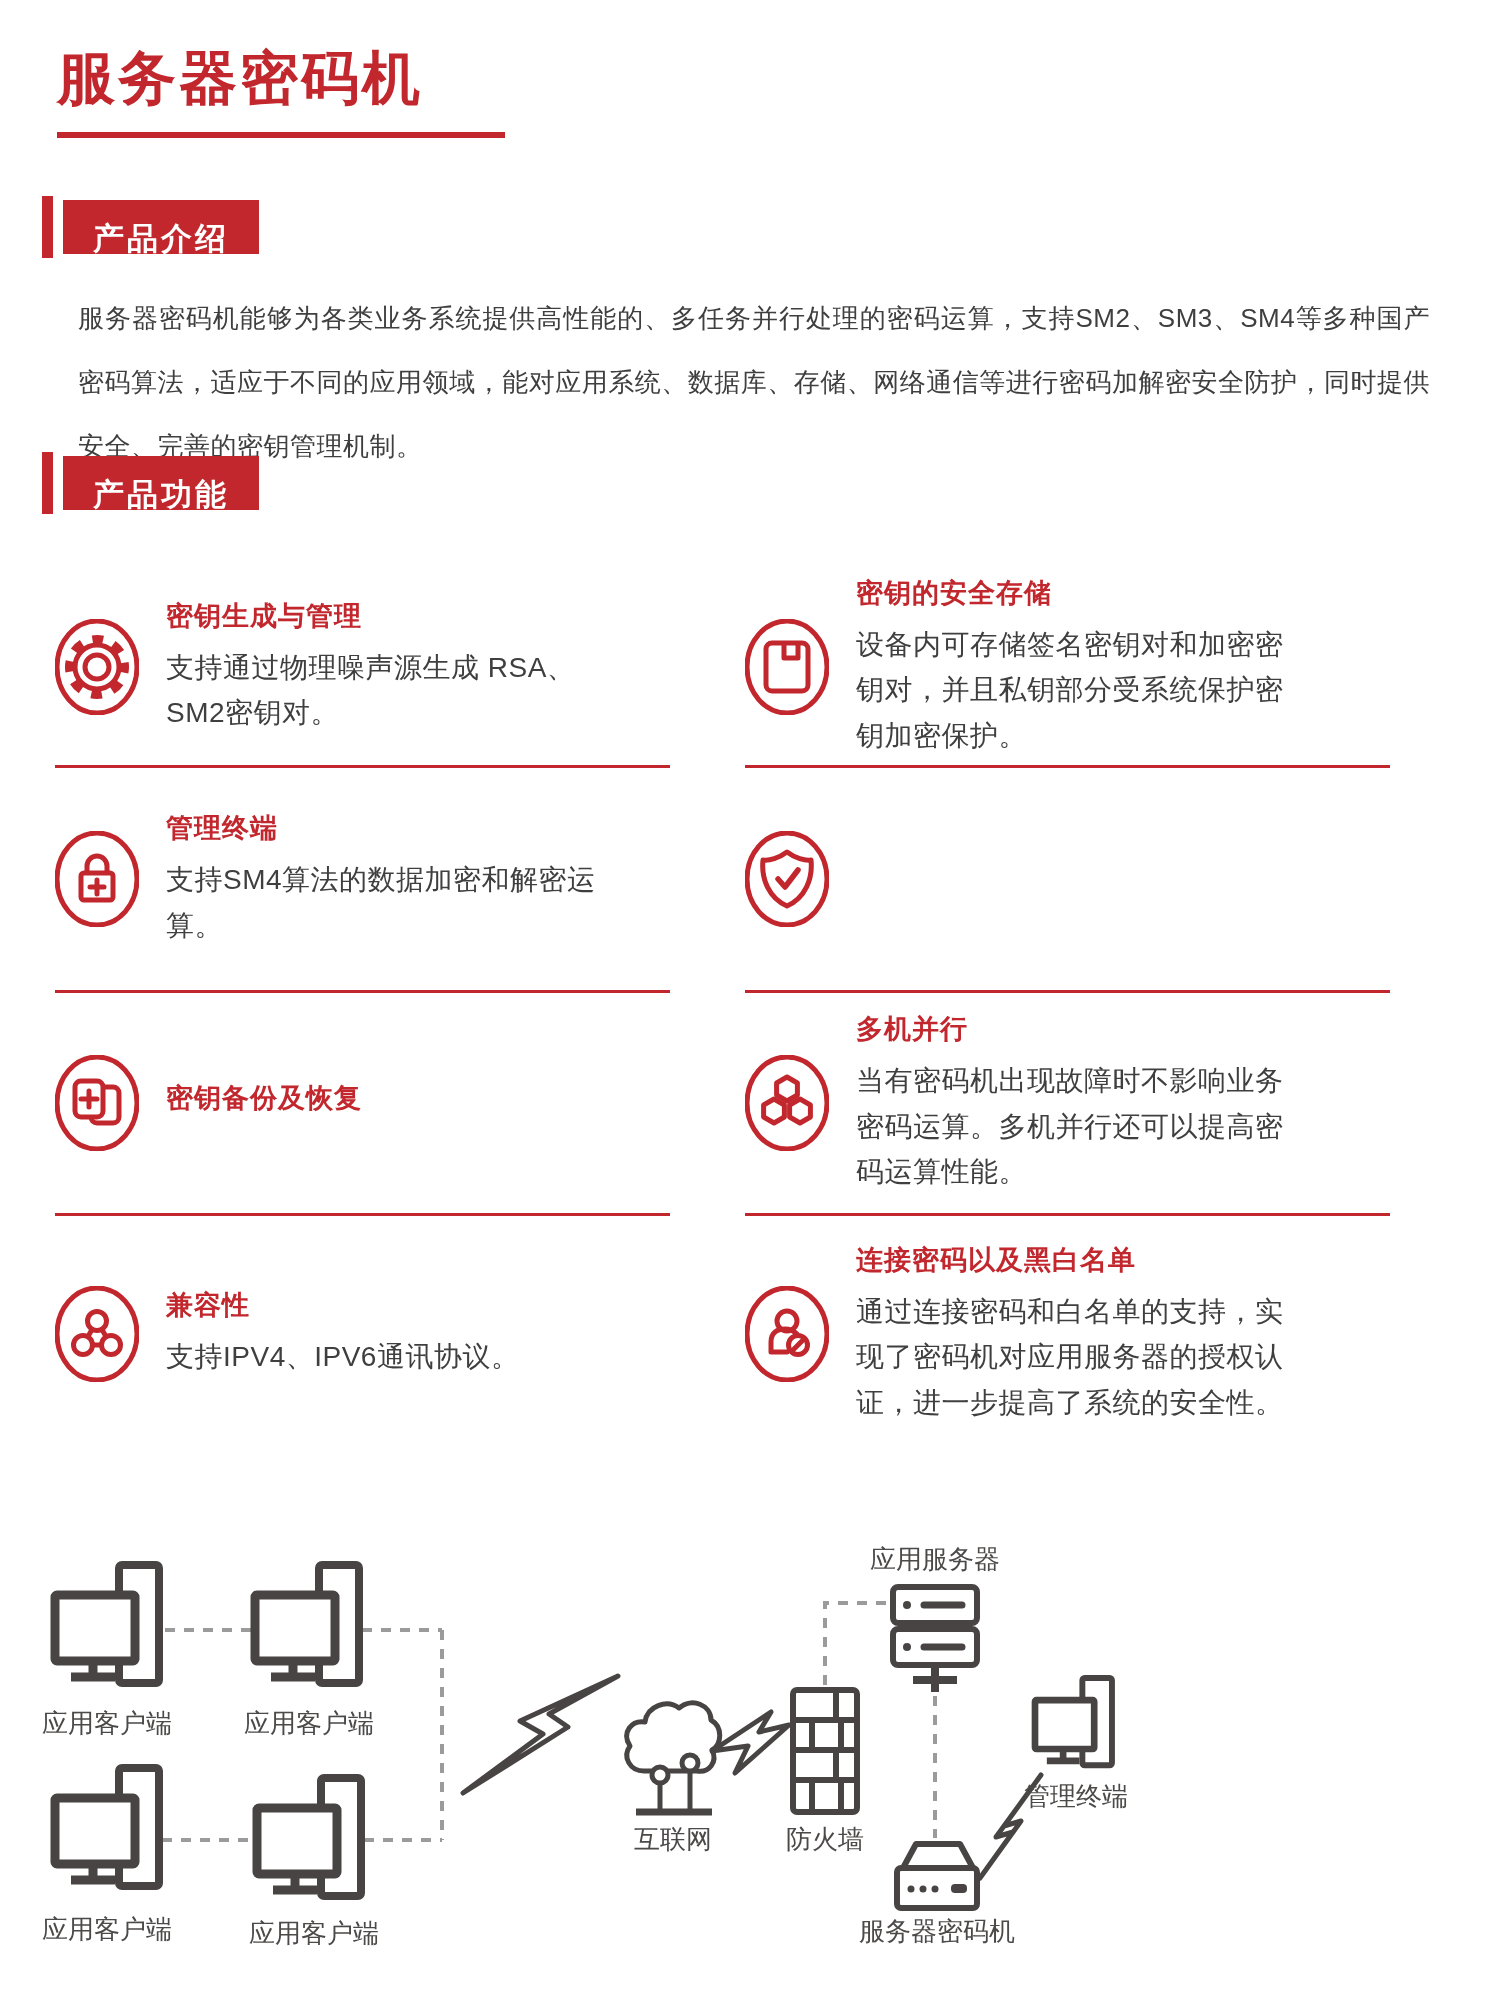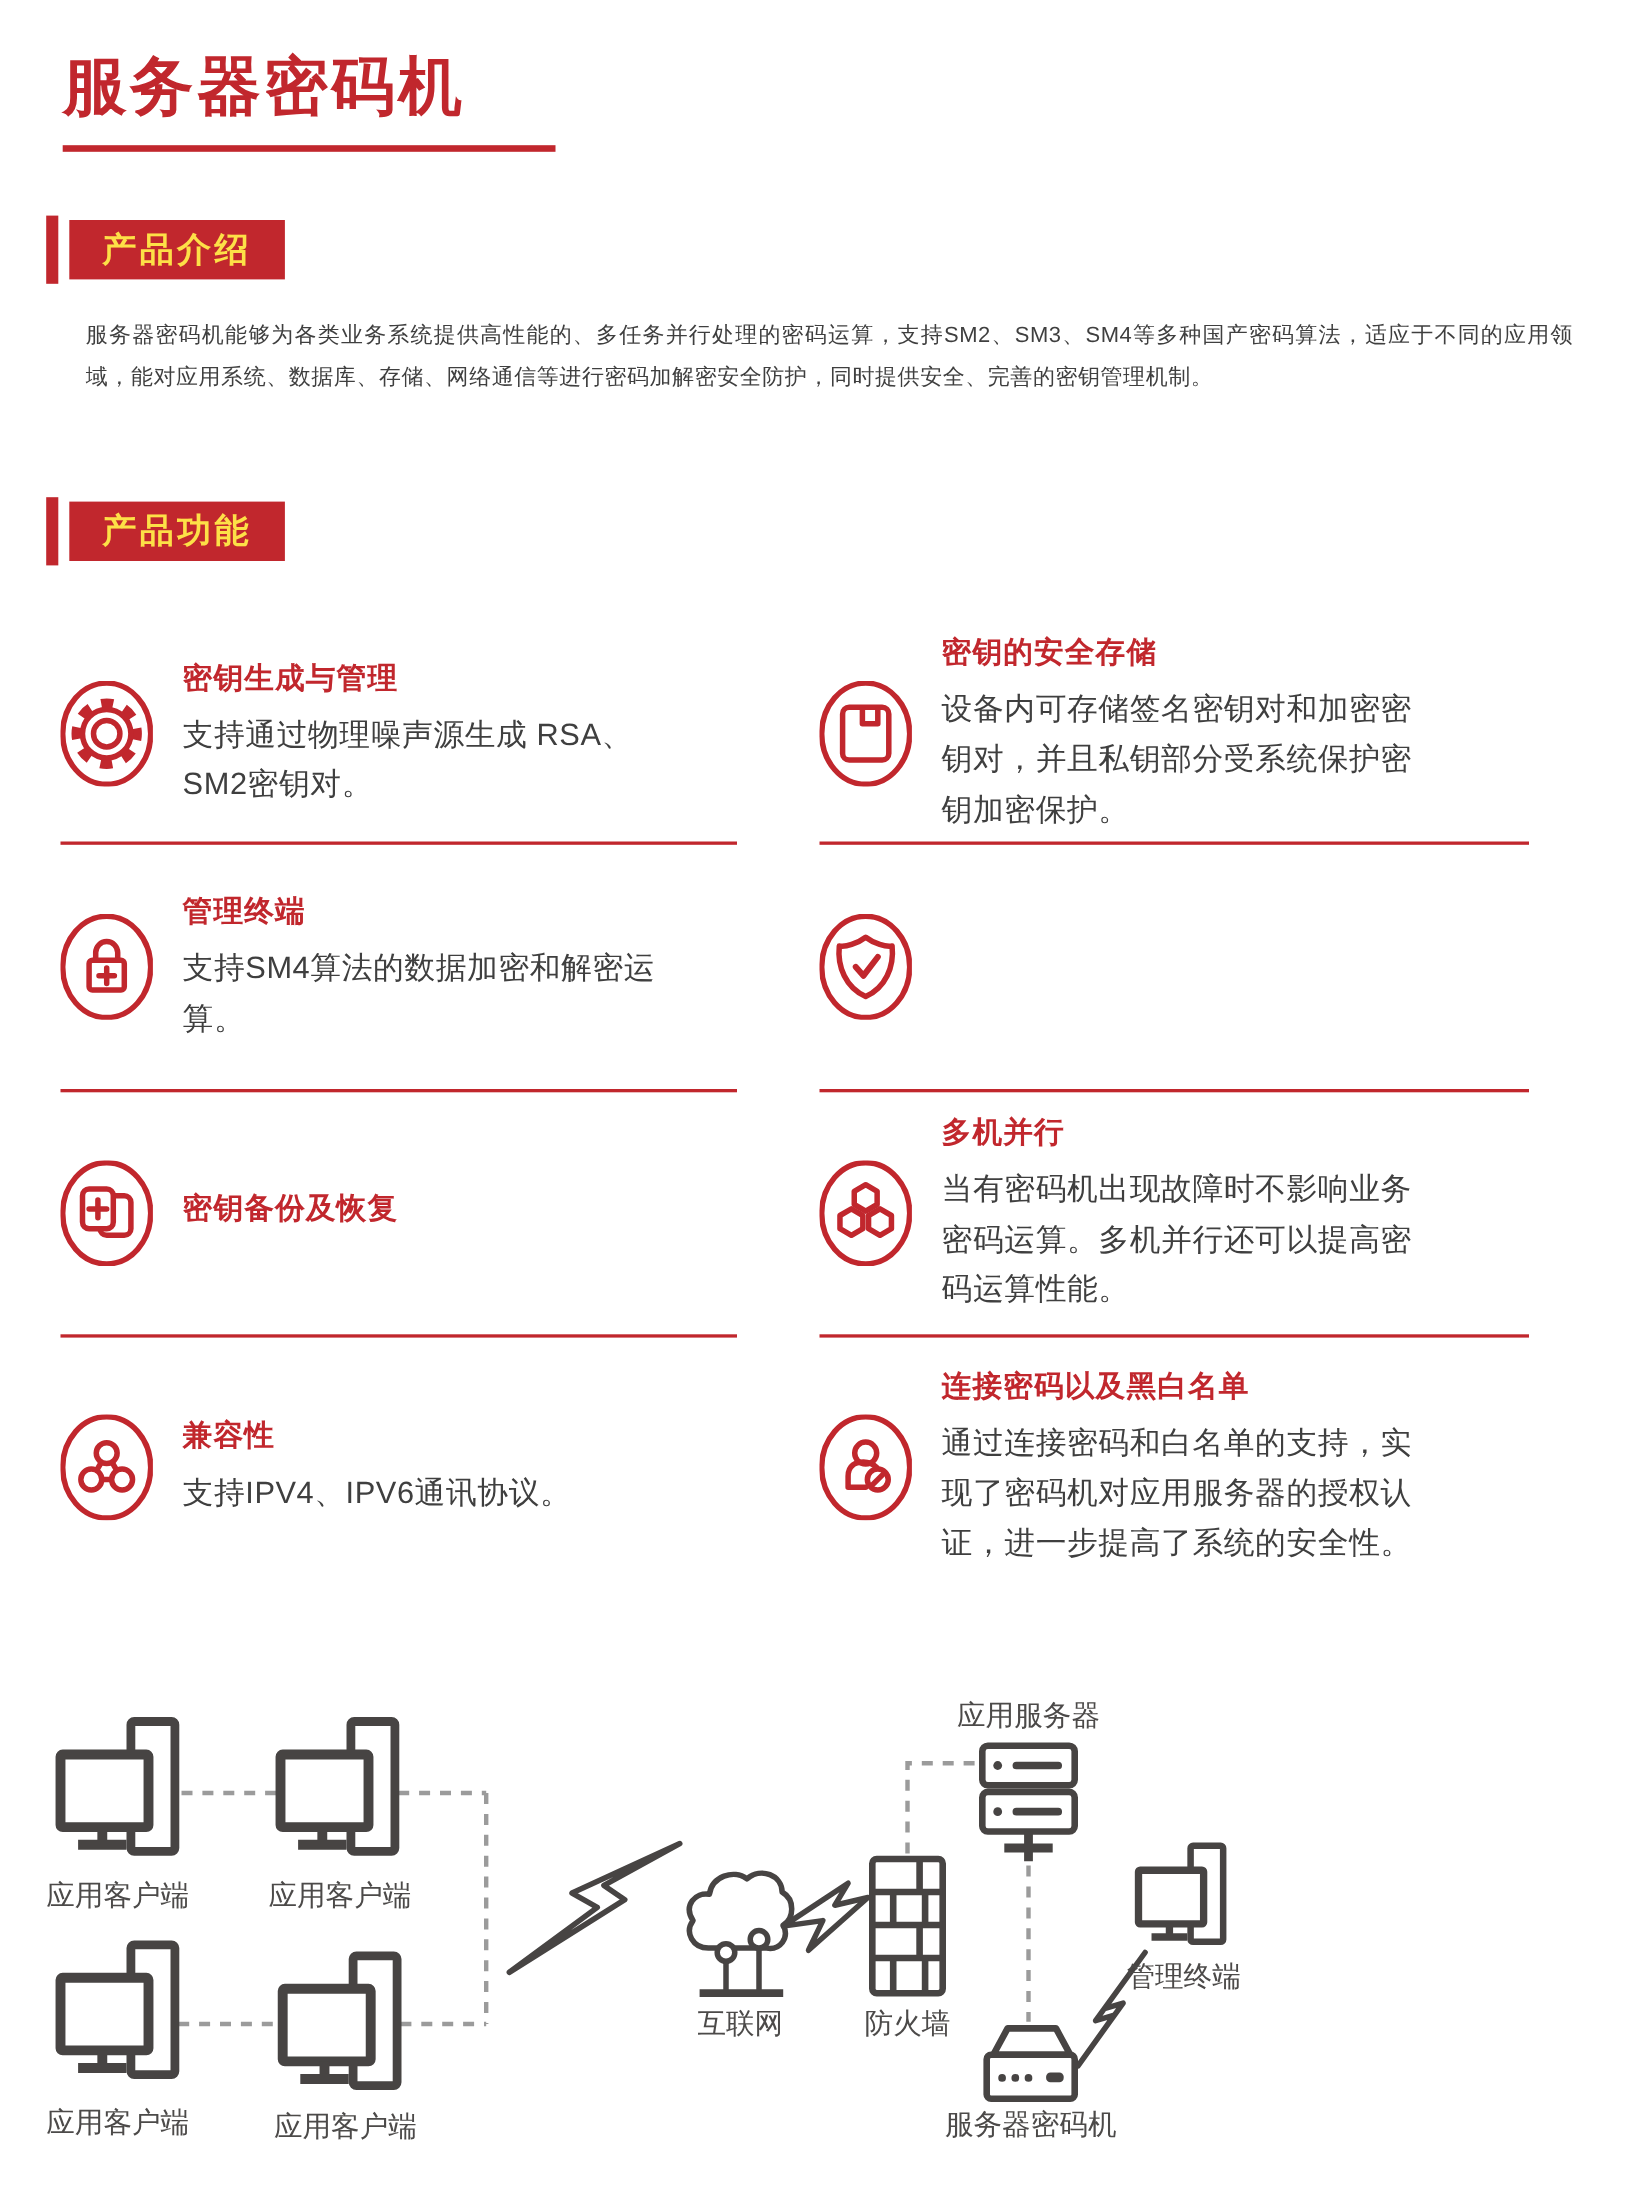--- a/index.html
+++ b/index.html
@@ -12,27 +12,27 @@
   .page{position:relative;width:1500px;height:1998px;background:#ffffff;overflow:hidden;}
 
   
   .main-title{position:absolute;left:57px;top:40px;font-size:58px;font-weight:900;
     color:var(--accent);letter-spacing:3px;}
   .title-underline{position:absolute;left:57px;top:132px;width:448px;height:6px;background:var(--accent);}
 
   
   .sec{position:absolute;left:42px;display:flex;align-items:center;}
   .sec-bar{width:11px;height:62px;background:var(--accent);margin-right:10px;}
-  .sec-box{background:var(--accent);color:#fde047;font-size:31px;font-weight:700;
-    height:54px;line-height:54px;padding:0 30px;letter-spacing:3px;}
+  .sec-box{background:var(--accent);color:#ffffff;font-size:31px;font-weight:700;
+    height:54px;line-height:54px;padding:12px 30px;letter-spacing:3px;}
   .sec-intro{top:196px;}
   .sec-func{top:452px;}
 
   
-  .intro{position:absolute;left:78px;top:286px;width:1352px;font-size:20px;line-height:38px;
+  .intro{position:absolute;left:78px;top:286px;width:1352px;font-size:26px;line-height:64px;
     color:var(--text);text-align:justify;letter-spacing:0.5px;}
 
   
   .features{position:absolute;left:55px;top:568px;display:grid;
     grid-template-columns:615px 645px;column-gap:75px;
     grid-template-rows:200px 225px 223px 235px;}
   .cell{display:flex;align-items:center;gap:27px;}
   .divided{border-bottom:3px solid var(--accent);}
   .ficon{flex:0 0 84px;width:84px;height:96px;color:var(--accent);}
   .ficon *{stroke:currentColor;fill:none;}

